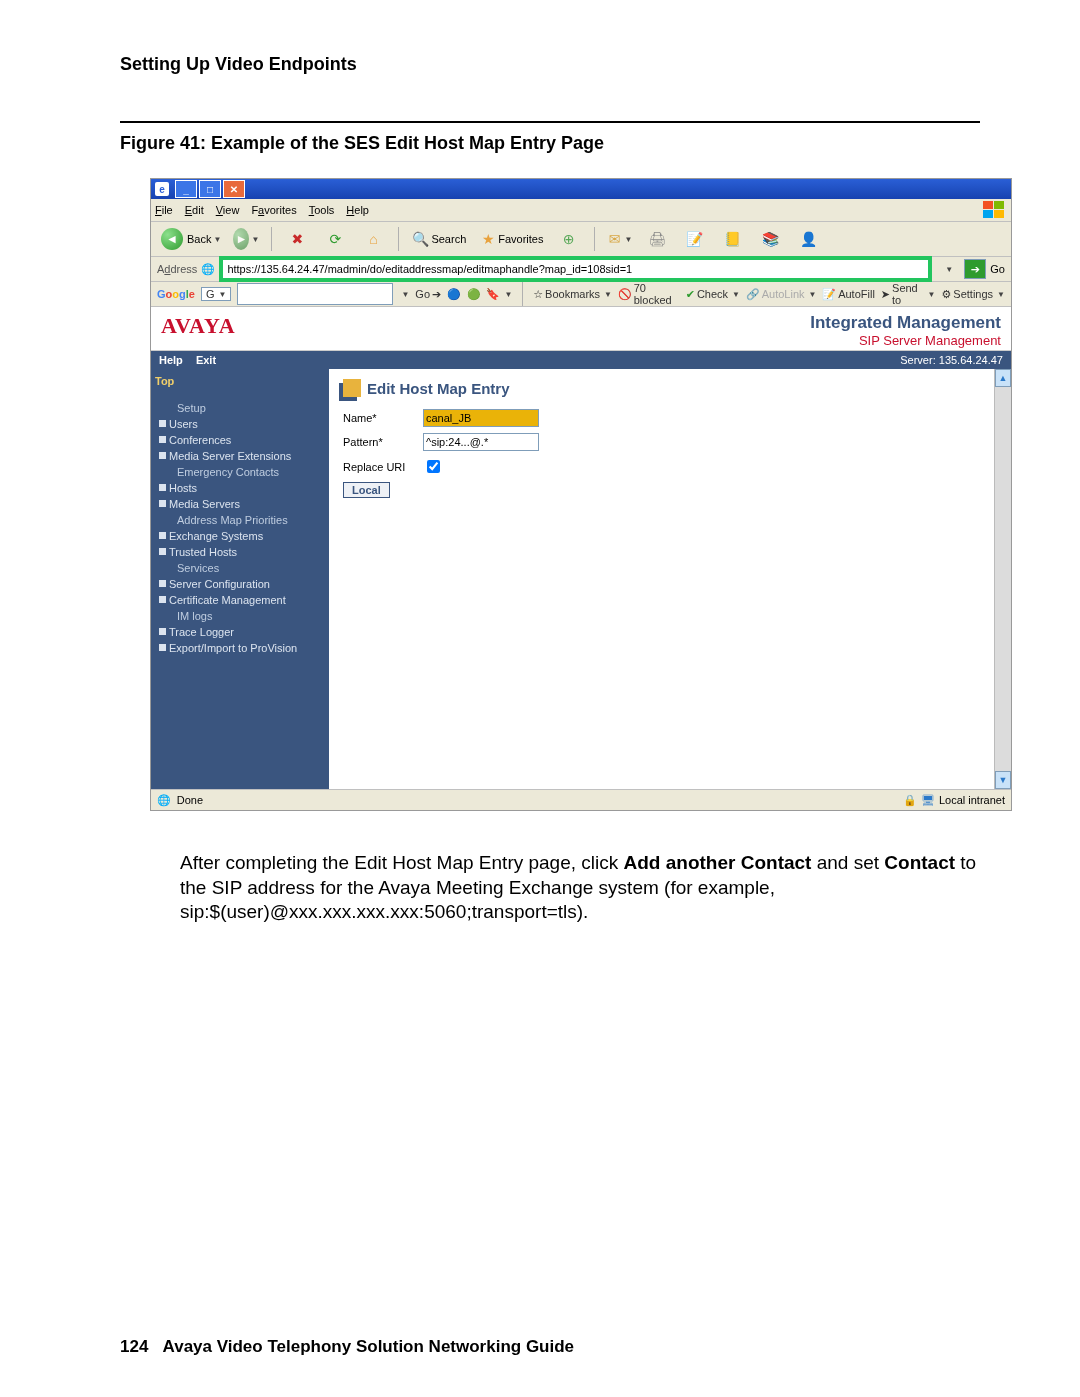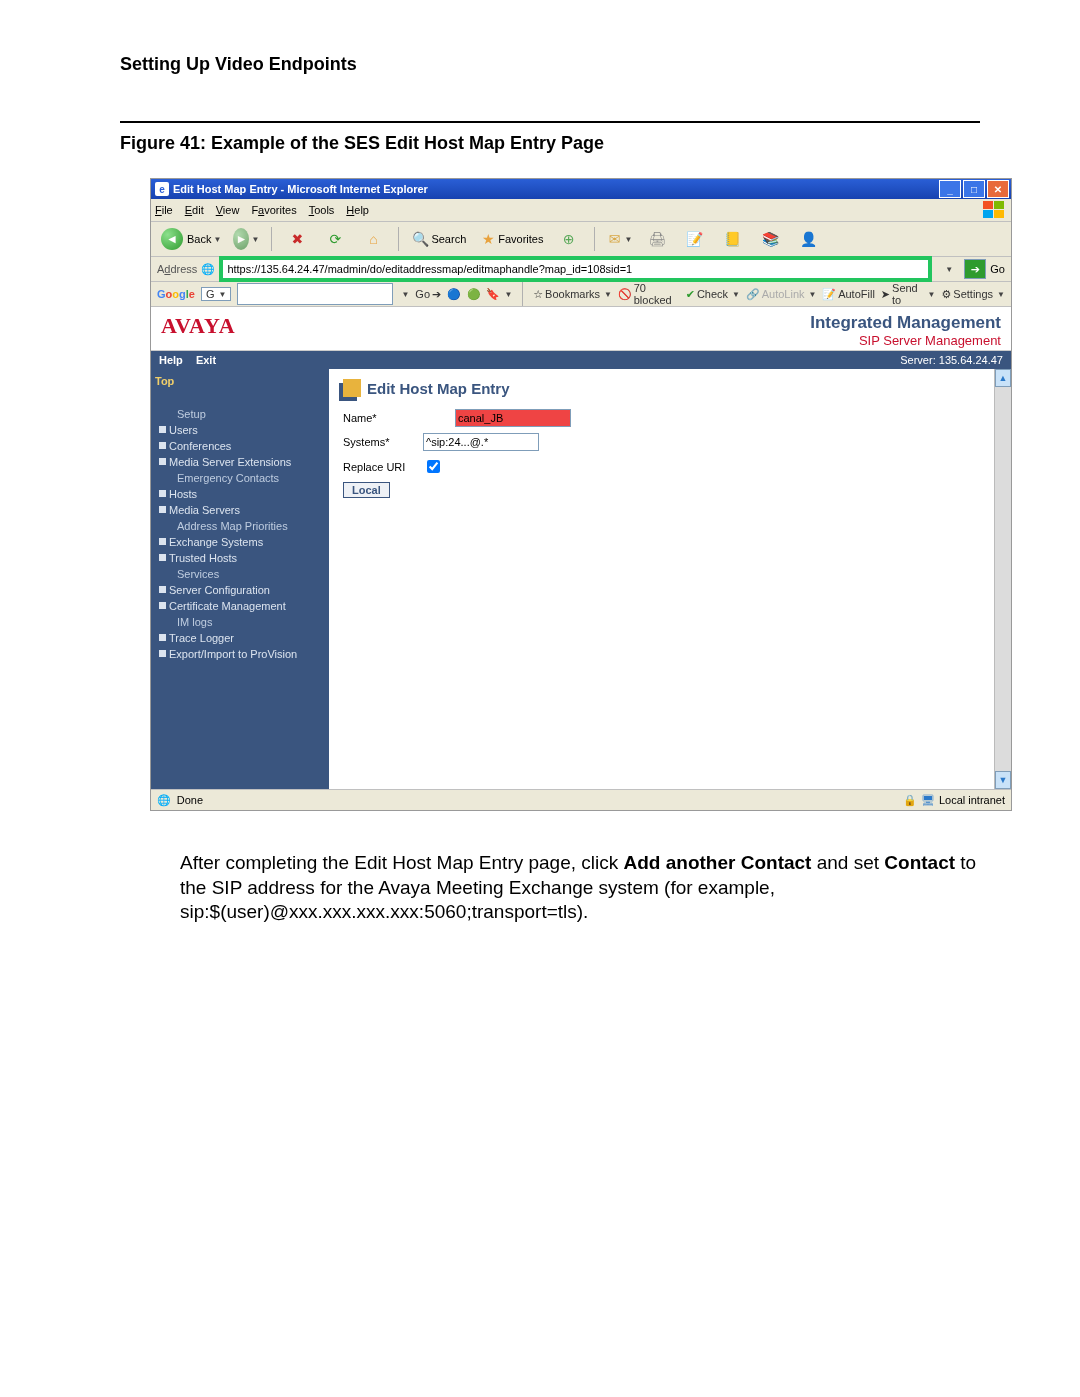--- a/index.html
+++ b/index.html
@@ -171,21 +171,21 @@
     padding:0 8px; font-size:11px; font-weight:bold;
   }
   .help-exit .right{ font-weight:normal; }
   .sidebar{
     width:170px;
     background:#3a557f;
     color:#dce4ef;
     padding:6px 4px;
     font-size:11px;
   }
-  .sidebar .top-label{ color:#f0cf6a; font-weight:bold; margin-bottom:19px;}
+  .sidebar .top-label{ color:#f0cf6a; font-weight:bold; margin-bottom:13px;}
   .sidebar .nav-item{
     padding:2px 0 2px 14px;
     cursor:pointer;
     position:relative;
   }
   .sidebar .nav-item.sub{ padding-left:22px; color:#bfcde0;}
   .sidebar .nav-item .bullet{
     position:absolute; left:4px; top:4px;
     width:7px;height:7px;background:#dce4ef;
   }
@@ -196,21 +196,21 @@
     position:relative;
   }
   .main-title-row{display:flex;align-items:center;gap:6px;margin-bottom:12px;}
   .main-title-row .ticon{width:18px;height:18px;background:#e8b33d;box-shadow:-4px 4px 0 #3a557f;}
   .main-title{ color:#3a557f; font-weight:bold; font-size:15px;}
   .form-row{ display:flex; align-items:center; margin-bottom:6px; font-size:11px;}
   .form-row .flabel{ width:80px;}
   .form-row input[type=text]{
     width:110px; height:16px; border:1px solid #7f9db9; font-size:11px; padding:0 2px;
   }
-  .form-row input[type=text].hl{ background:#ef4444;margin-left:32px;}
+  .form-row input[type=text].hl{ background:#eab308;}
   .form-row input[type=checkbox]{ width:13px;height:13px;}
   .reqnote{font-size:11px;margin-bottom:8px;}
   .update-btn{
     border:1px solid #3a557f; background:#eef1f6;
     padding:1px 8px; font-size:11px; font-weight:bold; color:#3a557f;
     cursor:pointer;
   }
   .scroll-thin{
     width:16px;
     background:#dcdcdc;
@@ -249,21 +249,20 @@
 <div class="page">
   <div class="section-header">Setting Up Video Endpoints</div>
 
   <hr class="rule">
   <div class="figure-caption">Figure 41: Example of the SES Edit Host Map Entry Page</div>
 
   <div class="screenshot">
 
     <div class="titlebar">
       <div class="ie-icon">e</div>
-      <span class="title-text">Edit Host Map Entry - Microsoft Internet Explorer</span>
       <div class="winbtn min">_</div>
       <div class="winbtn max">□</div>
       <div class="winbtn close">✕</div>
     </div>
 
     <div class="menubar">
       <span class="mitem"><span class="ul">F</span><span>ile</span></span>
       <span class="mitem"><span class="ul">E</span>dit</span>
       <span class="mitem"><span class="ul">V</span>iew</span>
       <span class="mitem">F<span class="ul">a</span>vorites</span>
@@ -410,21 +409,21 @@
         <div class="main-area">
           <div class="main-title-row">
             <div class="ticon"></div>
             <div class="main-title">Edit Host Map Entry</div>
           </div>
           <div class="form-row">
             <span class="flabel">Name*</span>
             <input type="text" class="hl" value="canal_JB" style="">
           </div>
           <div class="form-row">
-            <span class="flabel">Systems*</span>
+            <span class="flabel">Pattern*</span>
             <input type="text" value="^sip:24...@.*" style="">
           </div>
           <div class="form-row">
             <span class="flabel">Replace URI</span>
             <input type="checkbox" checked="" style="">
           </div>
           <button class="update-btn">Local</button>
         </div>
 
         <div class="scroll-thin">
@@ -442,13 +441,16 @@
         <span style="color:#2b79c9;">🖥</span>
         <span>Local intranet</span>
       </div>
     </div>
   </div>
 
   <div class="body-text">
     <span>After completing the Edit Host Map Entry page, click </span><b>Add another Contact</b><span> and set </span><b>Contact</b><span> to the SIP address for the Avaya Meeting Exchange system (for example, sip:$(user)@xxx.xxx.xxx.xxx:5060;transport=tls).</span>
   </div>
 
+  <div class="footer">
+    <span>124</span>&nbsp;&nbsp;&nbsp;<span>Avaya Video Telephony Solution Networking Guide</span>
+  </div>
 </div>
 
 </body></html>

